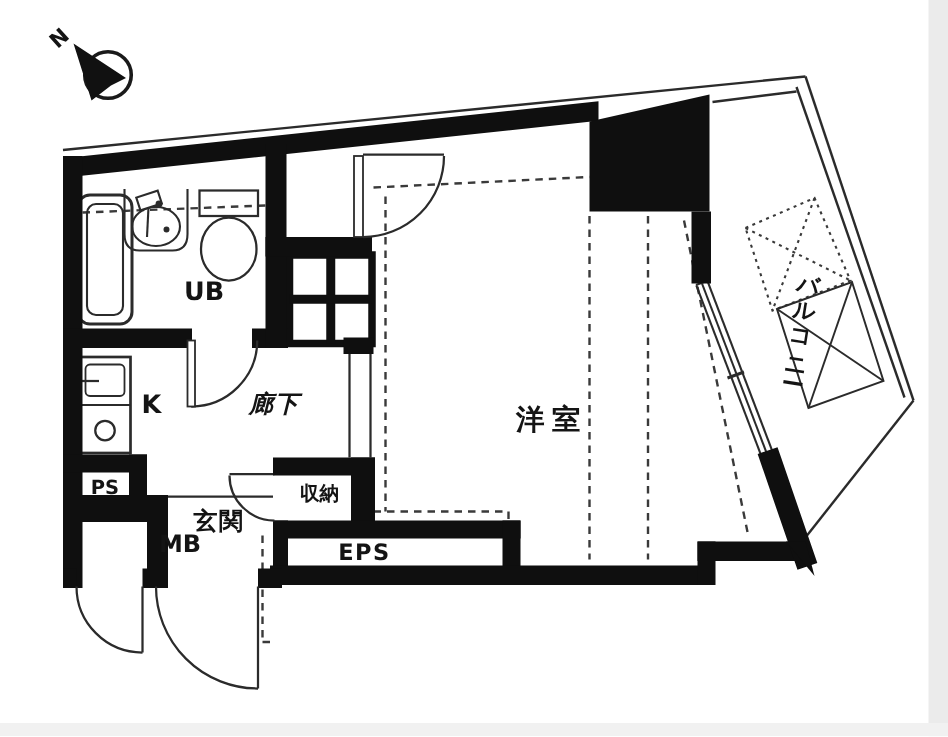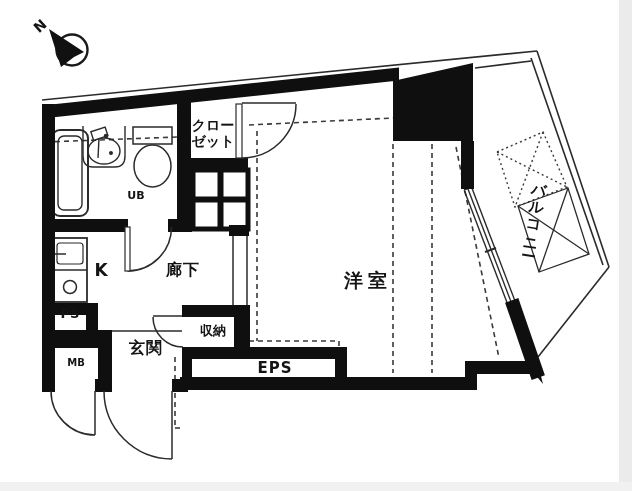--- a/index.html
+++ b/index.html
@@ -7,25 +7,25 @@
     position:relative;width:632px;height:491px;background:#ffffff;
     font-family:"DejaVu Sans","Liberation Sans",sans-serif;overflow:hidden;
   }
   #plan-svg{position:absolute;left:0;top:0;}
   .lbl{
     position:absolute;transform:translate(-50%,-50%);
     color:#141414;font-weight:700;white-space:nowrap;line-height:1.15;
     font-family:"DejaVu Sans","Liberation Sans",sans-serif;
   }
   .lbl-closet{font-size:14px;width:50px;white-space:normal;word-break:break-all;text-align:center;}
-  .lbl-ub{font-size:11px;}
+  .lbl-ub{font-size:17px;}
   .lbl-k{font-size:17px;}
   .lbl-rouka{font-size:16px;letter-spacing:1px;}
   .lbl-ps{font-size:13px;}
-  .lbl-mb{font-size:10px;}
+  .lbl-mb{font-size:16px;margin-left:44px;}
   .lbl-genkan{font-size:16px;letter-spacing:1px;}
   .lbl-shuno{font-size:13px;}
   .lbl-eps{font-size:15px;letter-spacing:1px;}
   .lbl-yoshitsu{font-size:19px;letter-spacing:5px;}
   .lbl-balcony{
     font-size:15px;writing-mode:vertical-rl;text-orientation:upright;
     letter-spacing:2px;transform:translate(-50%,-50%) rotate(9deg);
   }
   .lbl-north{font-size:14px;transform:translate(-50%,-50%) rotate(-42deg);}
   .edge-right{position:absolute;right:0;top:0;width:13px;height:491px;background:#ebebeb;}
@@ -186,27 +186,26 @@
       </g>
     </g>
 
     <g>
       <circle cx="72" cy="50" r="15.5" fill="#fff" stroke="#1a1a1a" stroke-width="2.4"></circle>
       <polygon points="49,29 84,52 74,57 61,67" fill="#111"></polygon>
     </g>
   </svg>
 
   <span class="lbl lbl-north" style="left:40px;top:26px;">N</span>
-  <span class="lbl lbl-closet" style="left:213px;top:133px;">クローゼット</span>
   <span class="lbl lbl-ub" style="left:136px;top:196px;">UB</span>
   <span class="lbl lbl-k" style="left:101px;top:271px;">K</span>
-  <span class="lbl lbl-rouka" style="left:183px;top:270px;">廊下</span>
-  <span class="lbl lbl-ps" style="left:70px;top:314px;text-align:center;">PS</span>
+  <span class="lbl lbl-rouka" style="left:183px;top:270px;font-style:italic;">廊下</span>
+  <span class="lbl lbl-ps" style="left:70px;top:327px;text-align:center;">PS</span>
   <span class="lbl lbl-mb" style="left:76px;top:363px;">MB</span>
   <span class="lbl lbl-genkan" style="left:146px;top:348px;text-align:right;">玄関</span>
   <span class="lbl lbl-shuno" style="left:213px;top:331px;text-align:right;">収納</span>
-  <span class="lbl lbl-eps" style="left:243px;top:369px;margin-left:32px;">EPS</span>
+  <span class="lbl lbl-eps" style="left:243px;top:369px;">EPS</span>
   <span class="lbl lbl-yoshitsu" style="left:368px;top:233px;margin-top:48px;">洋室</span>
   <span class="lbl lbl-balcony" style="left:535px;top:211px;">バルコニー</span>
 
   <div class="edge-right"></div>
   <div class="edge-bottom"></div>
 </div>
 
 </body></html>

